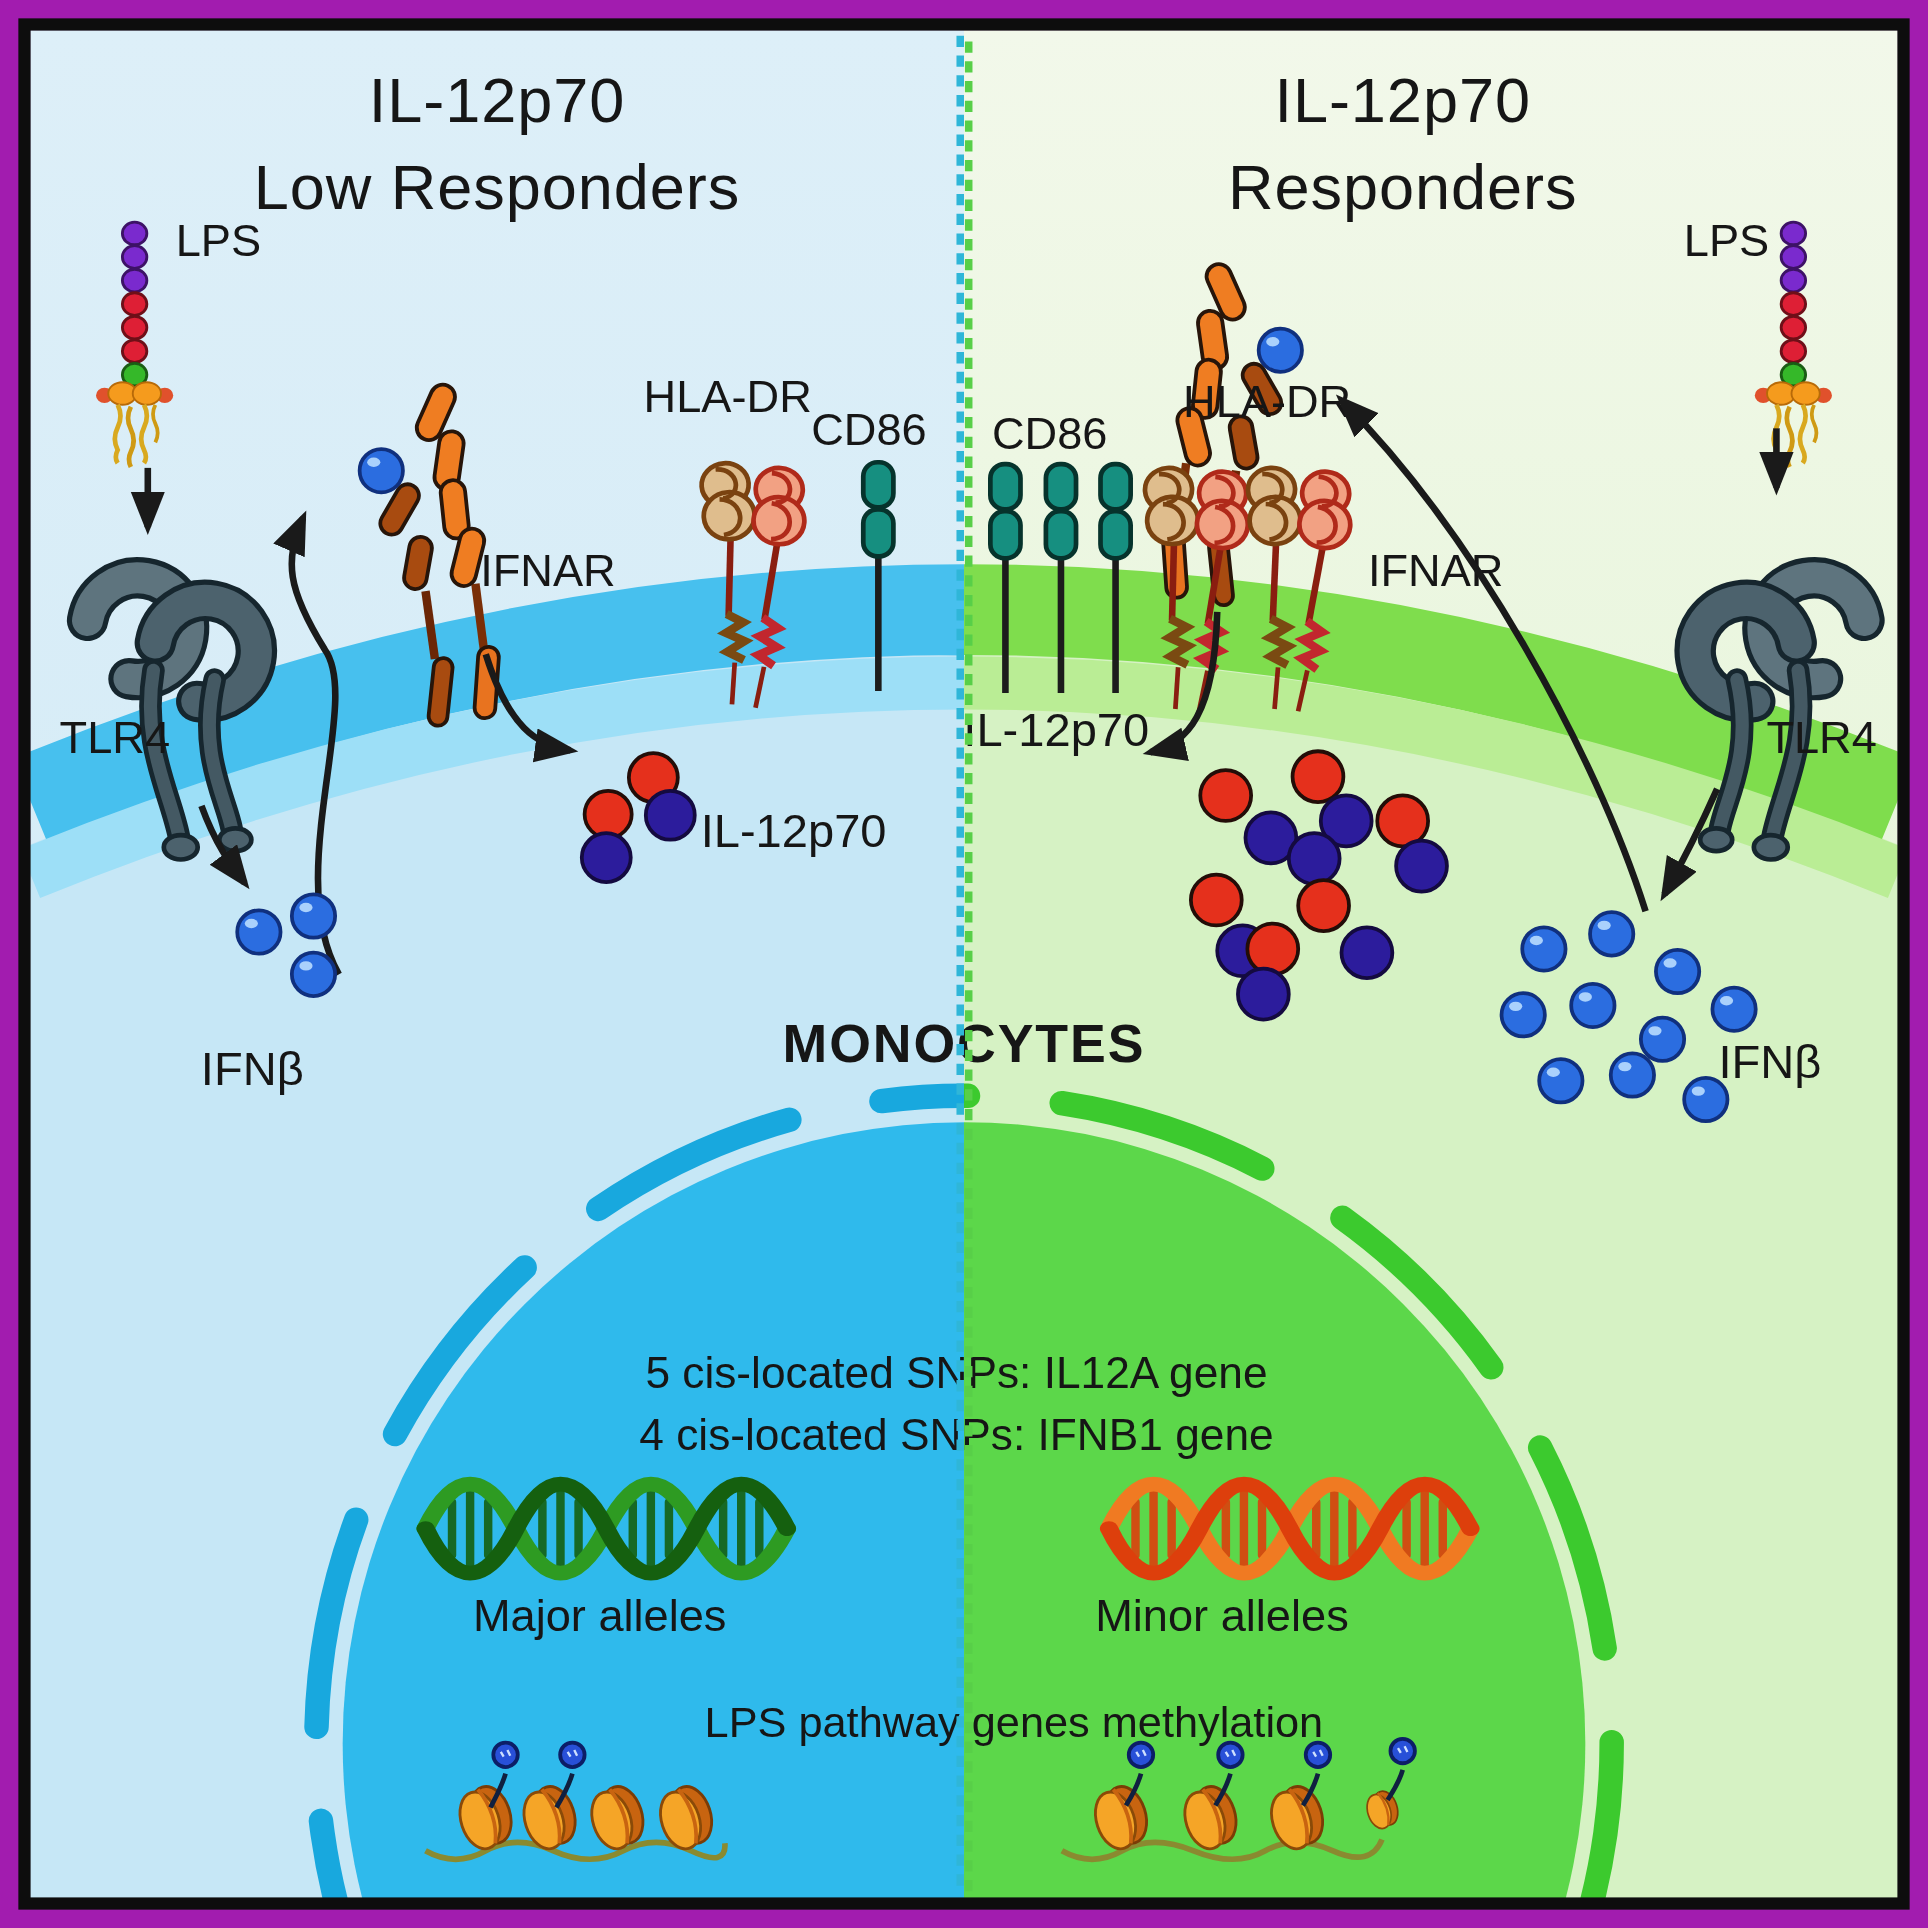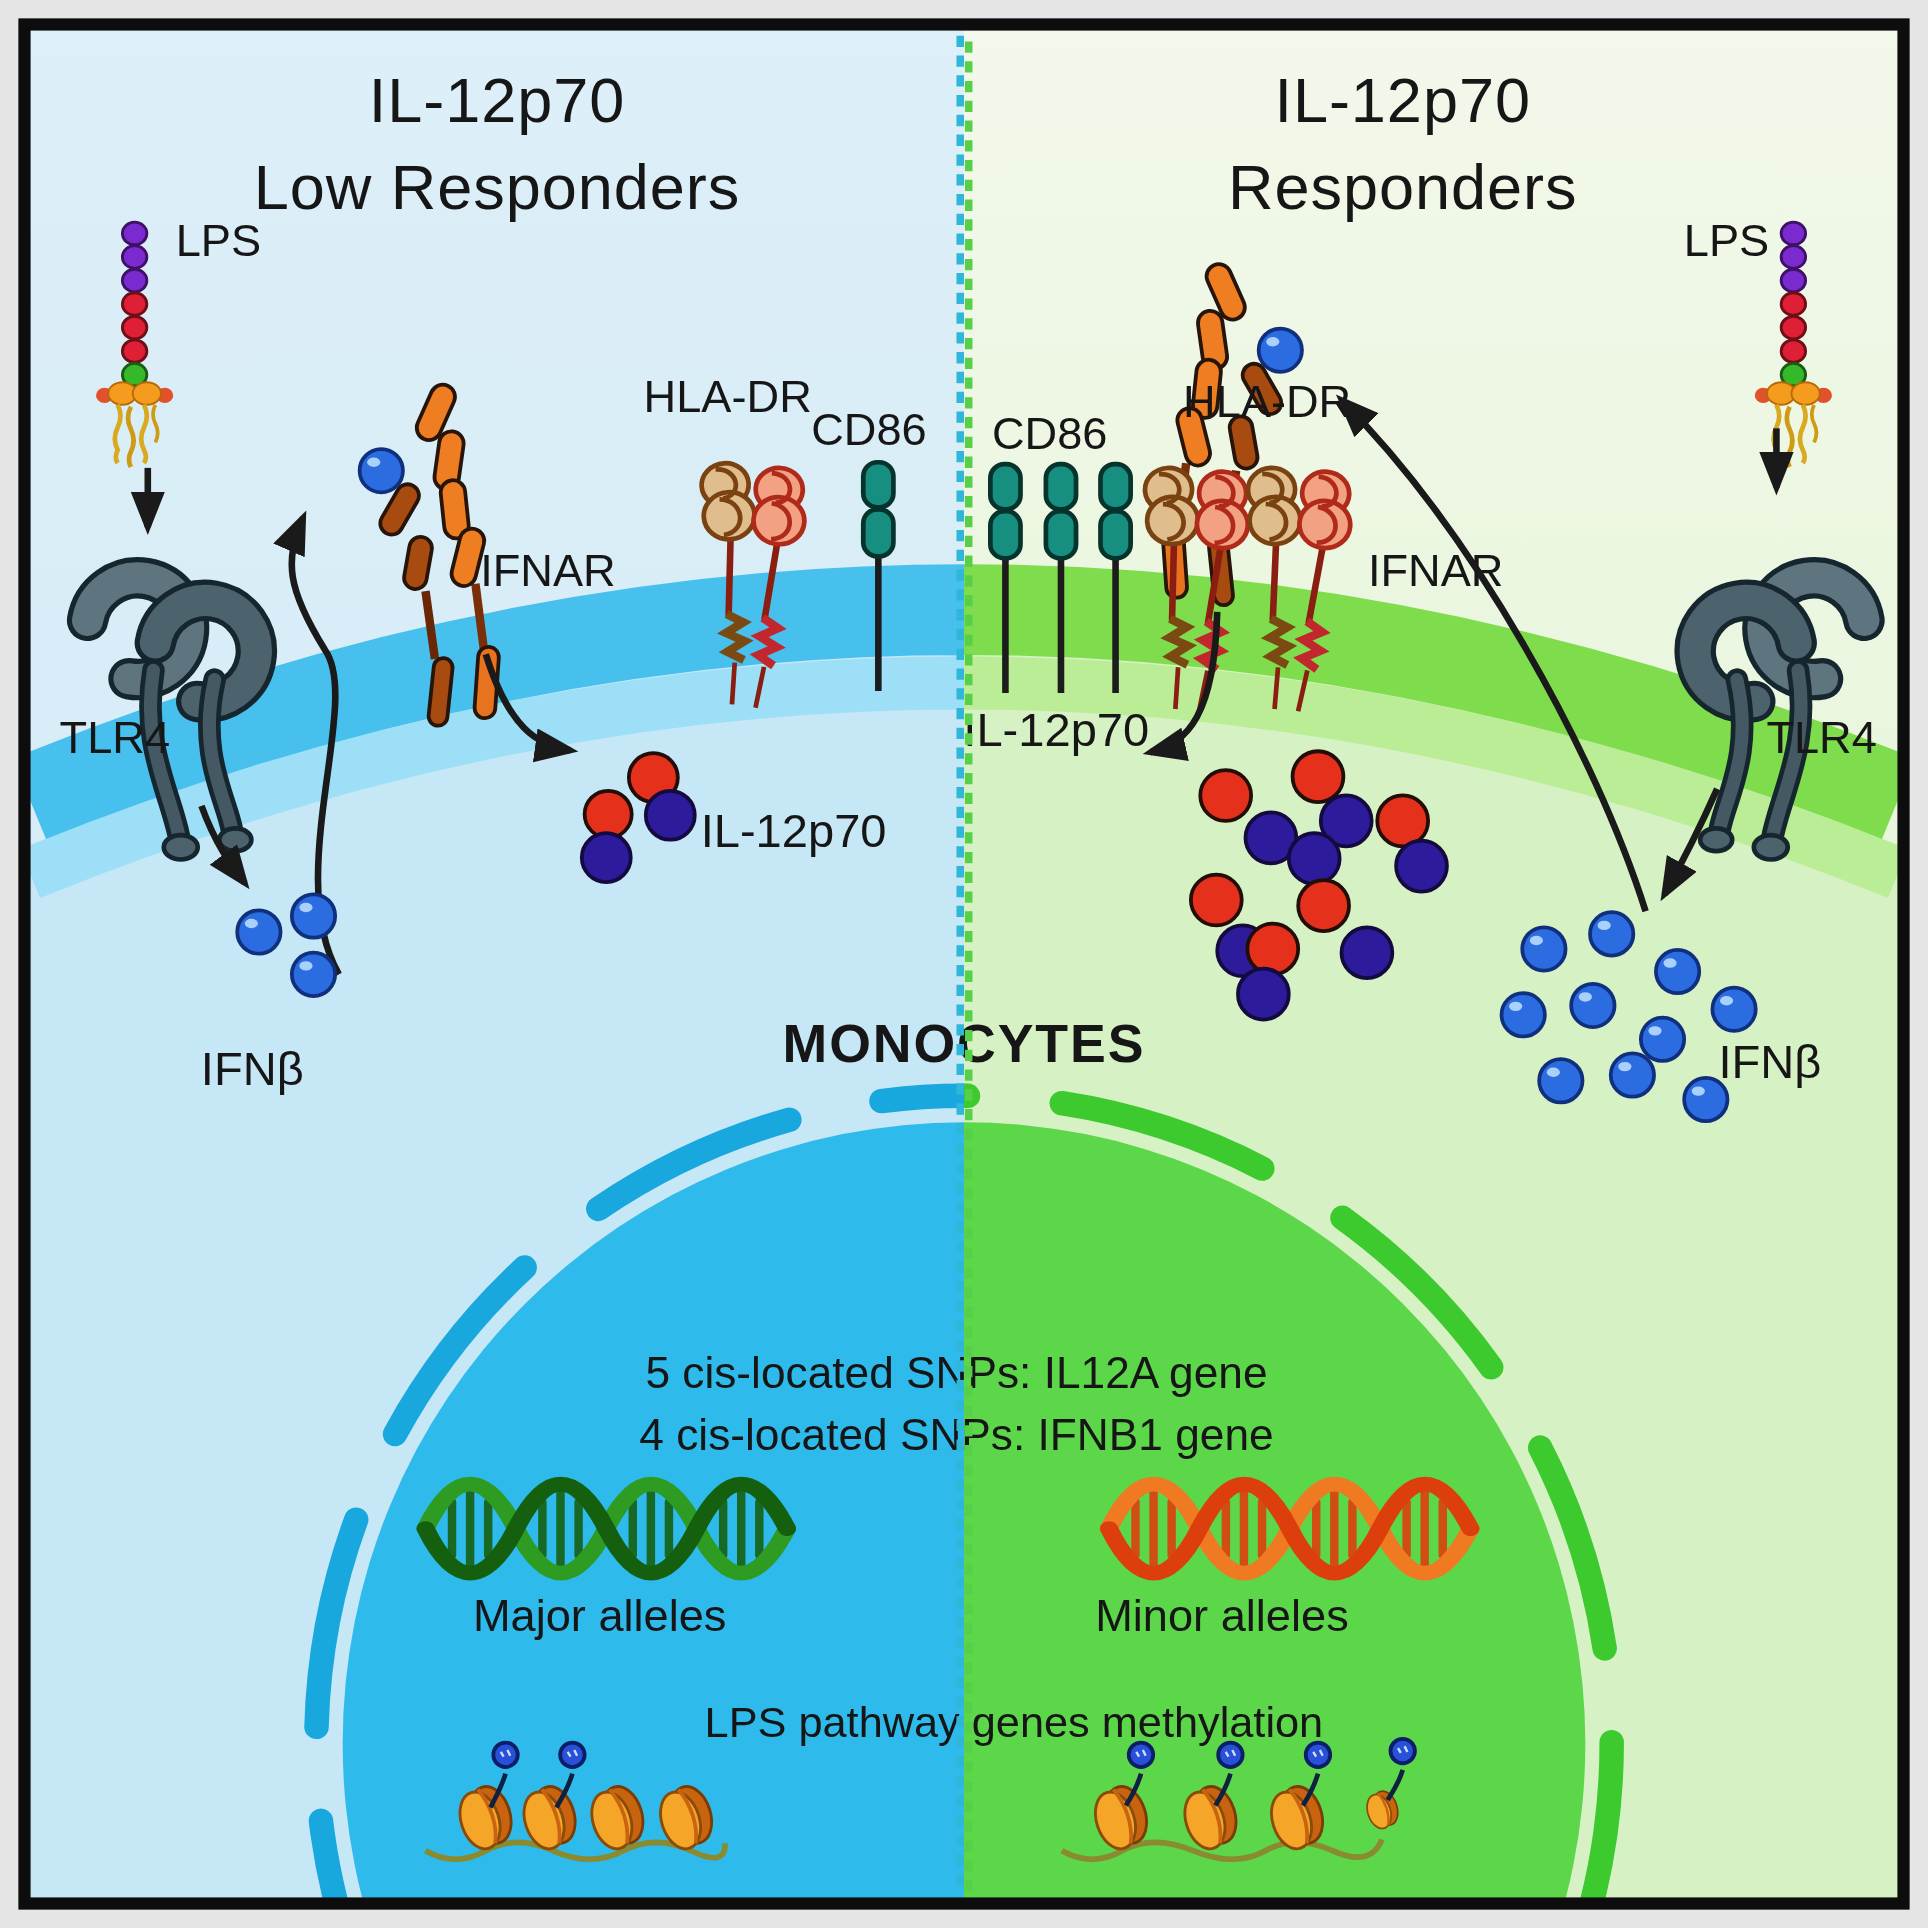--- a/index.html
+++ b/index.html
@@ -1,16 +1,16 @@
 <!DOCTYPE html>
 <html style="font-size:15px"><head>
 <meta charset="utf-8">
 <style>
   html,body{margin:0;padding:0;background:#ffffff;}
-  .stage{width:1928px;height:1928px;position:relative;background:#e5e5e5;}
+  .stage{width:1928px;height:1928px;position:relative;background:#a21caf;}
   svg{display:block;}
   .t{font-family:"Liberation Sans",sans-serif;fill:#161616;text-anchor:middle;}
   .t-title{font-size:67px;letter-spacing:1px;}
   .t-lab{font-size:48px;}
   .t-mol{font-size:50px;}
   .t-mono{font-size:57px;font-weight:bold;letter-spacing:2px;}
   .t-snp{font-size:47px;}
   .t-meth{font-size:46px;}
   .c-ifnb{fill:#2b6de0;stroke:#10307e;stroke-width:4;}
   .c-red{fill:#e5301c;stroke:#230d08;stroke-width:4;}

